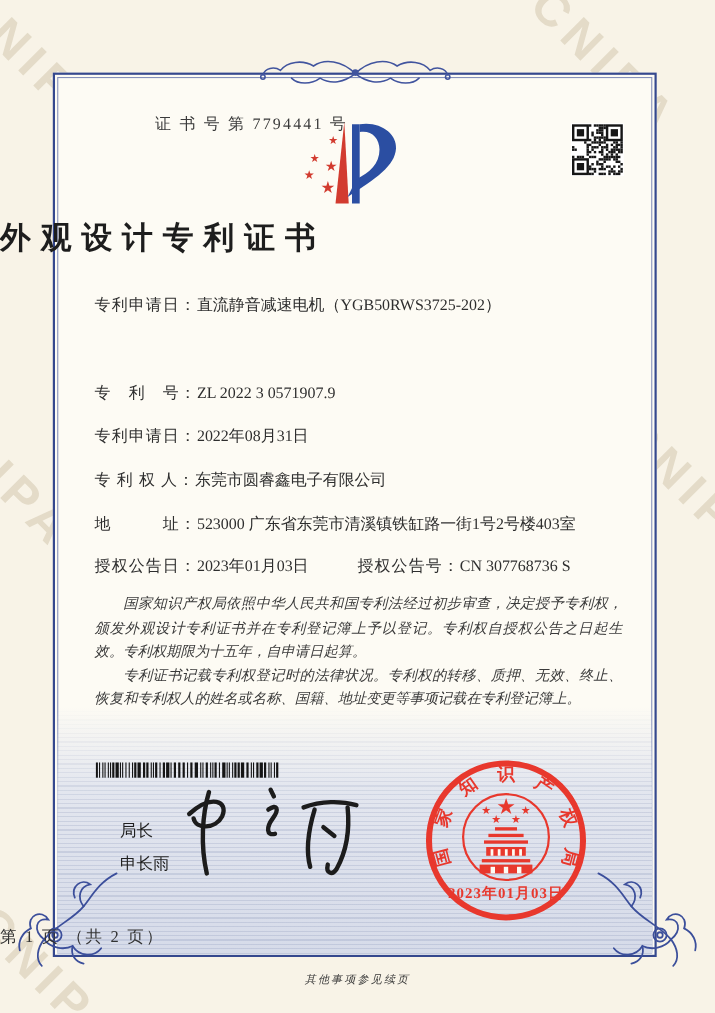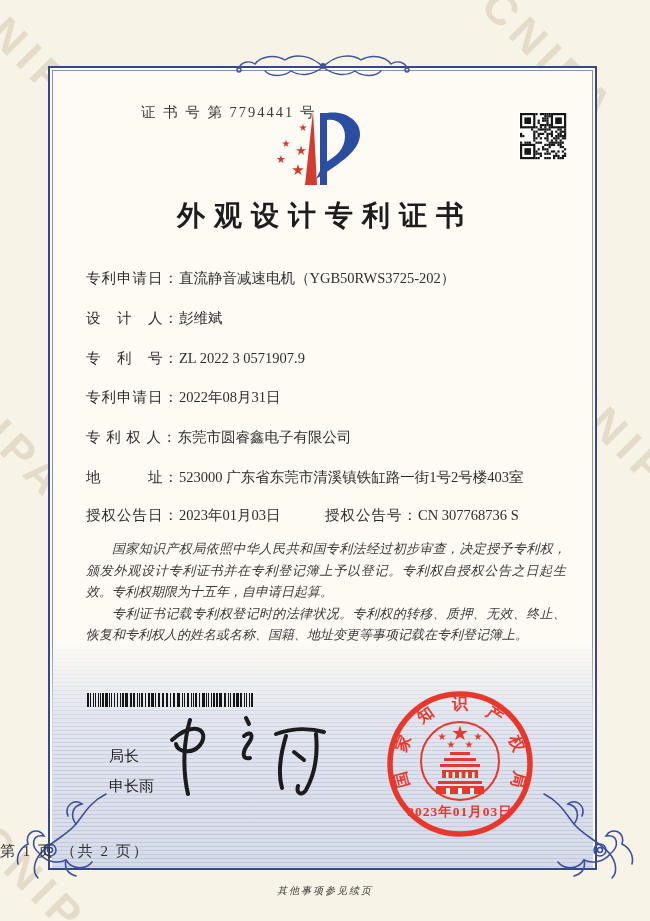--- a/index.html
+++ b/index.html
@@ -14,21 +14,21 @@
          border:2px solid #35488e;background:#fdfbf4;}
   .frame-inner{position:absolute;inset:2px;border:1px solid #8590bb;}
   .band{position:absolute;left:52px;top:642px;width:541px;height:226px;
         background:linear-gradient(180deg,rgba(223,227,238,0) 0%,rgba(223,227,238,.85) 32%,#dde1ec 62%,#d6dbe9 100%);}
   .band-lines{position:absolute;inset:0;
         background:repeating-linear-gradient(180deg,rgba(122,136,175,.22) 0 1px,transparent 1px 4px);
         -webkit-mask-image:linear-gradient(180deg,transparent 0%,#000 45%);
         mask-image:linear-gradient(180deg,transparent 0%,#000 45%);}
   .certno{position:absolute;left:101px;top:103px;font-size:14.5px;letter-spacing:2px;color:#3a3a3a;margin-left:40px;}
   .qr{position:absolute;left:519px;top:112px;width:48px;height:48px;background:#ffffff;}
-  .title{position:absolute;left:0;top:197px;width:100%;text-align:center;font-size:28px;
+  .title{position:absolute;left:0;top:197px;width:100%;text-align:left;font-size:28px;
          font-weight:bold;letter-spacing:9px;color:#1d1d1d;}
   .logo{position:absolute;left:268px;top:105px;}
   .row{position:absolute;left:86px;font-size:14.5px;color:#2e2e2e;white-space:nowrap;line-height:20px;}
   .row .lab{letter-spacing:1px;}
   .col2{position:absolute;left:239px;top:0;white-space:nowrap;}
   .paras{position:absolute;left:86px;top:538px;width:480px;font-size:13px;line-height:21.5px;
          font-style:italic;color:#3a3a3a;text-align:justify;}
   .paras p{margin:0;text-indent:2em;}
   .barcode{position:absolute;left:87px;top:693px;width:170px;height:15px;}
   .director{position:absolute;left:88px;top:741px;font-family:"Liberation Sans","DejaVu Sans",sans-serif;
@@ -279,23 +279,20 @@
         <rect x="1" y="31.800000000000004" width="15.4" height="15.4" fill="#161616"></rect>
         <rect x="3.2" y="34.00000000000001" width="11" height="11" fill="#fff"></rect>
         <rect x="5.4" y="36.2" width="6.6" height="6.6" fill="#161616"></rect>
       </svg></div>
 
   <div class="title">外观设计专利证书</div>
 
   <div class="row" style="top:268px">
     <span class="lab">专利申请日：</span><span>直流静音减速电机（YGB50RWS3725-202）</span>
   </div>
-  <div class="row" style="top:308px">
-    <span class="lab">设　计　人：</span><span>彭维斌</span>
-  </div>
   <div class="row" style="top:348px">
     <span class="lab">专　利　号：</span><span>ZL 2022 3 0571907.9</span>
   </div>
   <div class="row" style="top:387px">
     <span class="lab">专利申请日：</span><span>2022年08月31日</span>
   </div>
   <div class="row" style="top:427px">
     <span class="lab">专 利 权 人：</span><span>东莞市圆睿鑫电子有限公司</span>
   </div>
   <div class="row" style="top:467px">

